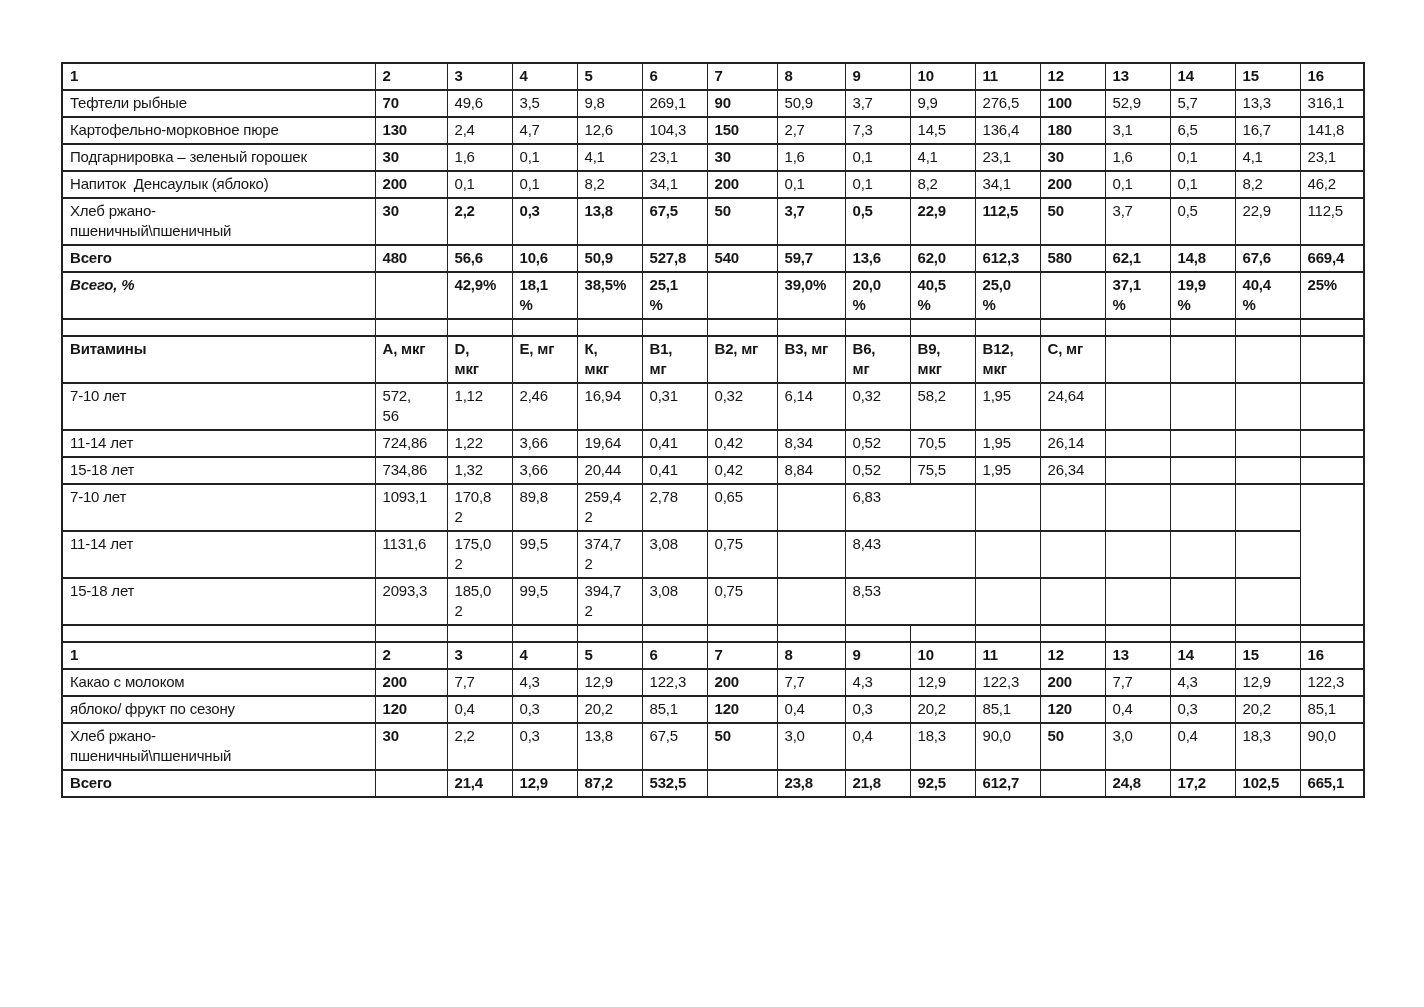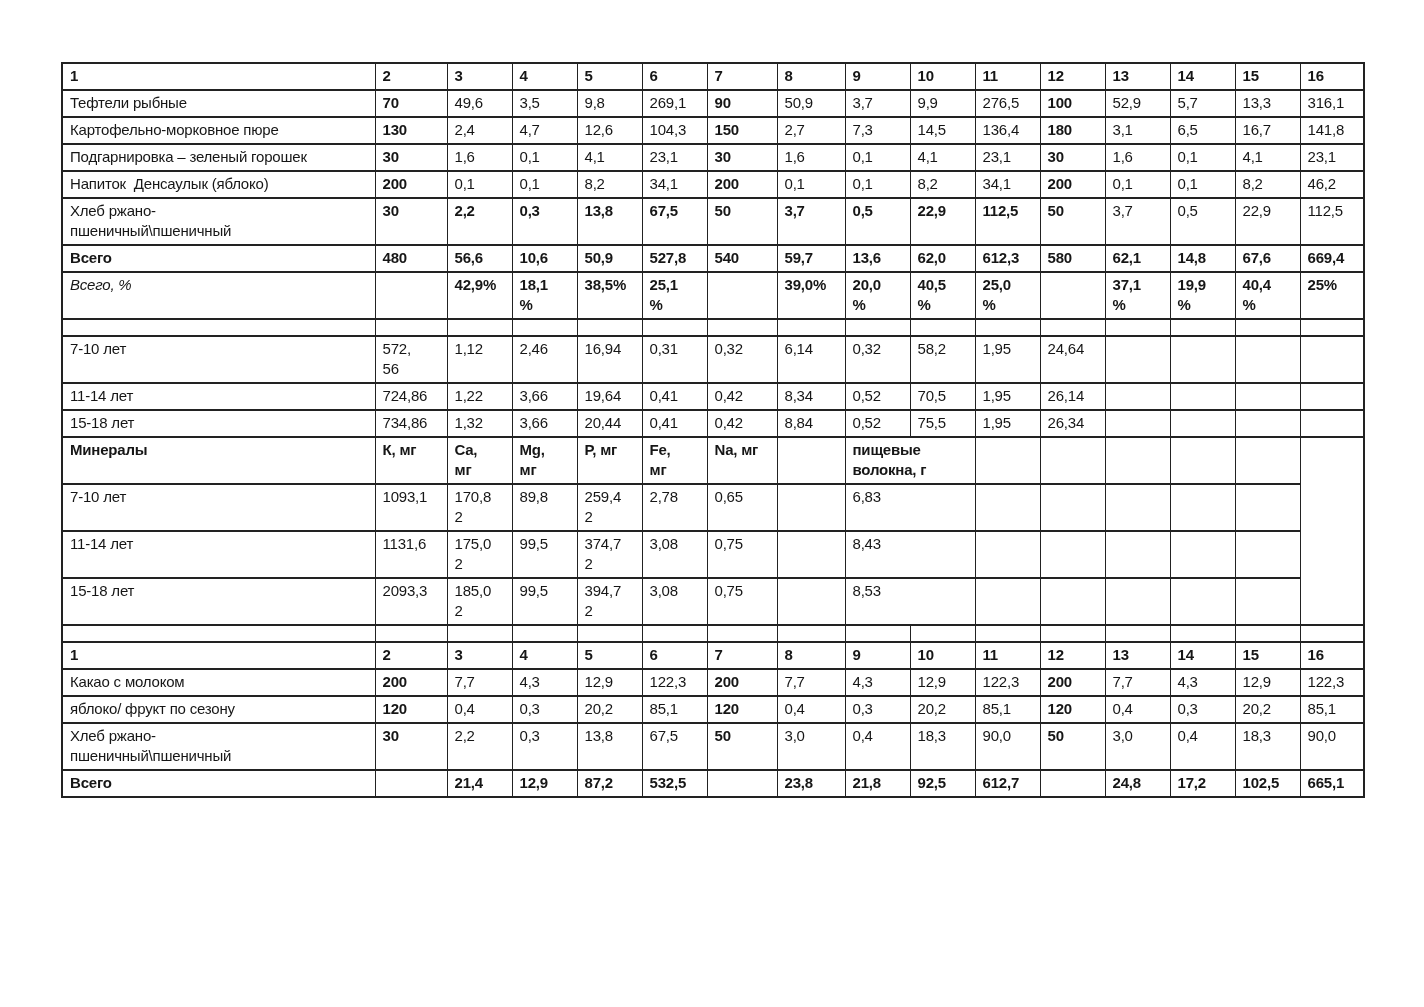--- a/index.html
+++ b/index.html
@@ -38,21 +38,21 @@
     vertical-align: top;
     padding: 2px 3px 3px 7px;
     font-size: 15px;
     line-height: 20px;
     letter-spacing: -0.2px;
     white-space: pre-wrap;
     word-wrap: break-word;
     overflow: hidden;
   }
   table.menu-table td.b { font-weight: bold; }
-  table.menu-table td.i { font-style: italic; }
+  table.menu-table td.i { font-style: italic; font-weight: bold; }
   tr.spacer td { height: 15px; padding-top: 0; padding-bottom: 0; }
   
   col.c0  { width: 313px; }
   col.c1  { width: 72px; }
   col.c2  { width: 65px; }
   col.c3  { width: 65px; }
   col.c4  { width: 65px; }
   col.c5  { width: 65px; }
   col.c6  { width: 70px; }
   col.c7  { width: 68px; }
@@ -254,20 +254,44 @@
           <td></td>
           <td></td>
           <td></td>
           <td></td>
           <td></td>
           <td></td>
           <td></td>
           <td></td>
         </tr>
         <tr>
+          <td class="b">Витамины</td>
+          <td class="b">А, мкг</td>
+          <td class="b">D,
+мкг</td>
+          <td class="b">Е, мг</td>
+          <td class="b">К,
+мкг</td>
+          <td class="b">В1,
+мг</td>
+          <td class="b">В2, мг</td>
+          <td class="b">В3, мг</td>
+          <td class="b">В6,
+мг</td>
+          <td class="b">В9,
+мкг</td>
+          <td class="b">В12,
+мкг</td>
+          <td class="b">С, мг</td>
+          <td></td>
+          <td></td>
+          <td></td>
+          <td></td>
+        </tr>
+        <tr>
           <td>7-10 лет</td>
           <td>572,
 56</td>
           <td>1,12</td>
           <td>2,46</td>
           <td>16,94</td>
           <td>0,31</td>
           <td>0,32</td>
           <td>6,14</td>
           <td>0,32</td>
@@ -303,40 +327,20 @@
           <td>1,32</td>
           <td>3,66</td>
           <td>20,44</td>
           <td>0,41</td>
           <td>0,42</td>
           <td>8,84</td>
           <td>0,52</td>
           <td>75,5</td>
           <td>1,95</td>
           <td>26,34</td>
-          <td></td>
-          <td></td>
-          <td></td>
-          <td></td>
-        </tr>
-        <tr>
-          <td class="b">Минералы</td>
-          <td class="b">К, мг</td>
-          <td class="b">Ca,
-мг</td>
-          <td class="b">Mg,
-мг</td>
-          <td class="b">Р, мг</td>
-          <td class="b">Fe,
-мг</td>
-          <td class="b">Na, мг</td>
-          <td></td>
-          <td class="b" colspan="2">пищевые
-волокна, г</td>
-          <td></td>
           <td></td>
           <td></td>
           <td></td>
           <td></td>
         </tr>
         <tr>
           <td>7-10 лет</td>
           <td>1093,1</td>
           <td>170,8
 2</td>

